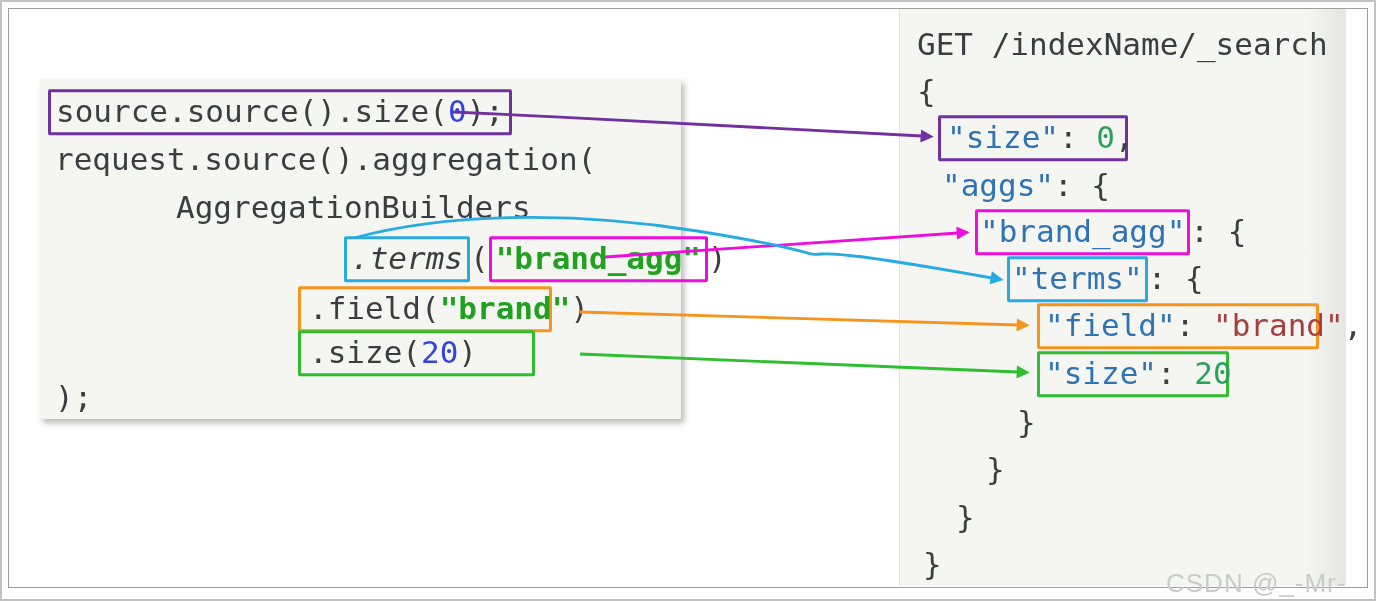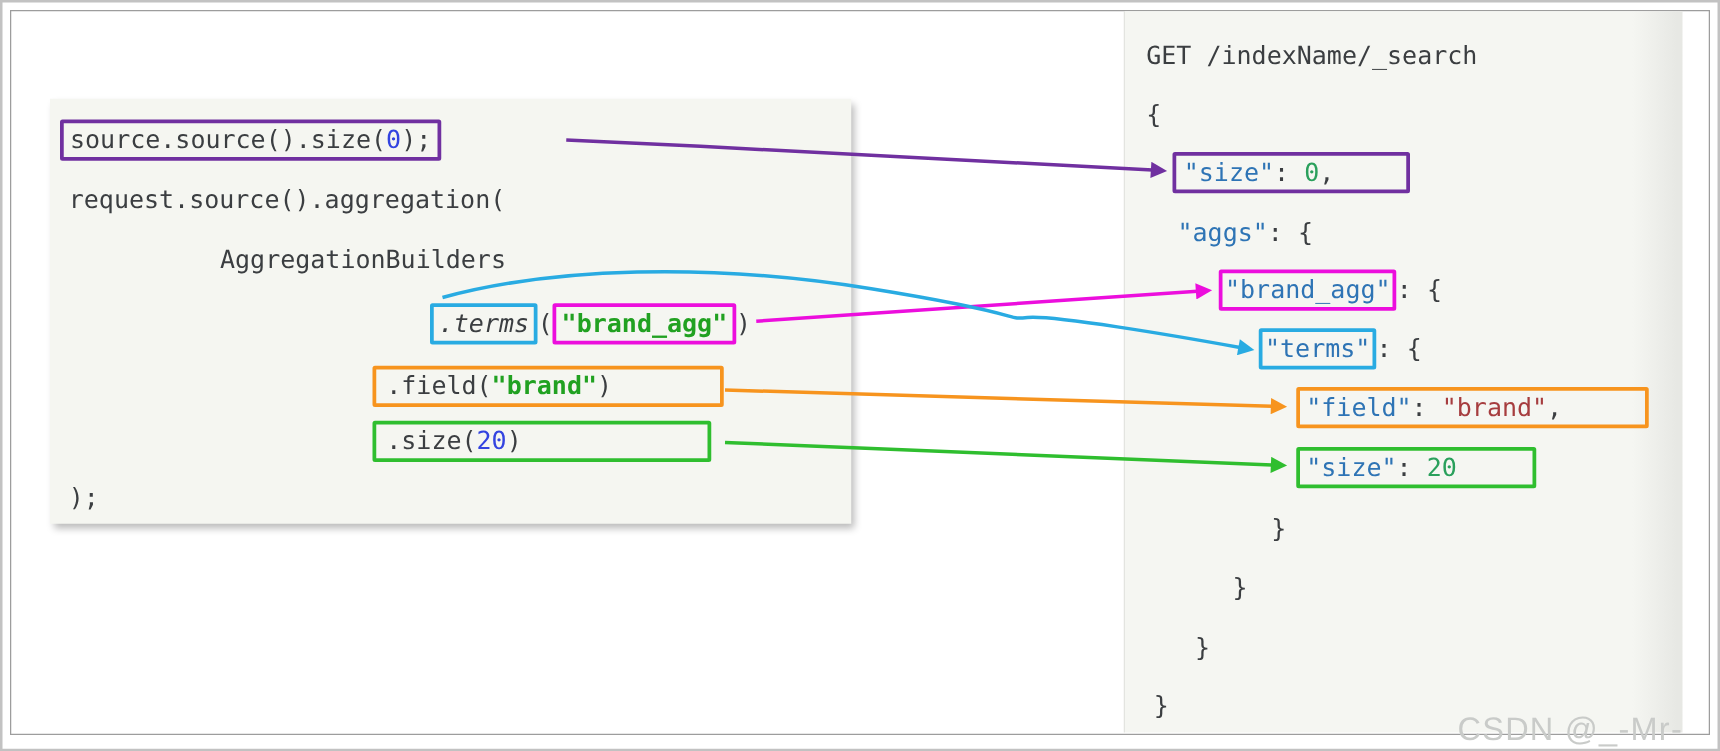--- a/index.html
+++ b/index.html
@@ -18,21 +18,21 @@
     border-left:1px solid #e3e4e0;
   }
   .java-panel{
     position:absolute;left:38px;top:77px;width:641px;height:340px;
     background:#f5f6f1;
     box-shadow:3px 4px 6px rgba(0,0,0,0.28);
   }
   .cl{
     position:absolute;transform:translateY(-50%);
     display:flex;align-items:center;
-    font-size:20px;line-height:1.15;color:#2e3134;
+    font-size:31px;line-height:1.15;color:#2e3134;
   }
   .cl span{white-space:pre;}
   .dsl-panel ~ .cl, .cl.dsl{color:#3b3e41;}
   .tok-box{
     display:inline-flex;align-items:center;
     border:3px solid #000;border-radius:2px;
     padding:2px 5px;box-sizing:border-box;
   }
   .bx-purple{border-color:#7030a0;}
   .bx-magenta{border-color:#ec0edd;}
@@ -72,24 +72,24 @@
   <div class="cl" style="left:174px;top:206px;">
     <span>AggregationBuilders</span>
   </div>
   <div class="cl" style="left:298px;top:257px;padding-left:44px;">
     <span class="tok-box bx-cyan" style="padding:2px 4px;"><span class="it">.terms</span></span>
       <span>(</span>
       <span class="tok-box bx-magenta" style="padding:2px 4px;"><span class="jstr">"brand_agg"</span></span>
       <span>)</span>
   </div>
   <div class="cl" style="left:296px;top:307px;">
-    <span class="tok-box bx-orange" style="width:281px;padding-left:8px;"><span>.field(</span><span class="jstr">"brand"</span><span>)</span></span>
+    <span class="tok-box bx-orange" style="width:254px;padding-left:8px;"><span>.field(</span><span class="jstr">"brand"</span><span>)</span></span>
   </div>
   <div class="cl" style="left:296px;top:351px;">
-    <span class="tok-box bx-green" style="width:271px;padding-left:8px;"><span>.size(</span><span class="num">20</span><span>)</span></span>
+    <span class="tok-box bx-green" style="width:237px;padding-left:8px;"><span>.size(</span><span class="num">20</span><span>)</span></span>
   </div>
   <div class="cl" style="left:53px;top:396px;">
     <span>);</span>
   </div>
 
   <div class="cl dsl" style="left:915px;top:43px;">
     <span>GET /indexName/_search</span>
   </div>
   <div class="cl dsl" style="left:915px;top:90px;">
     <span>{</span>

